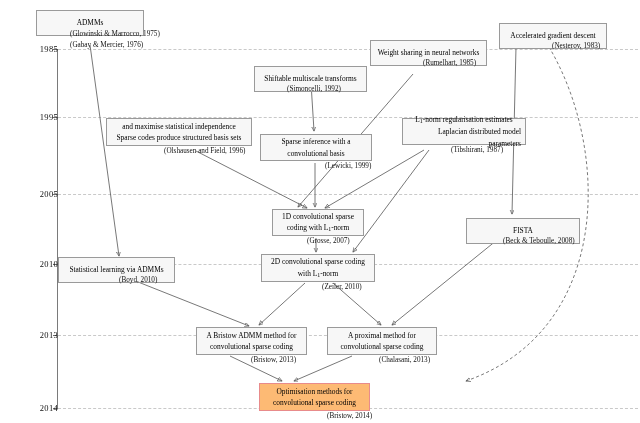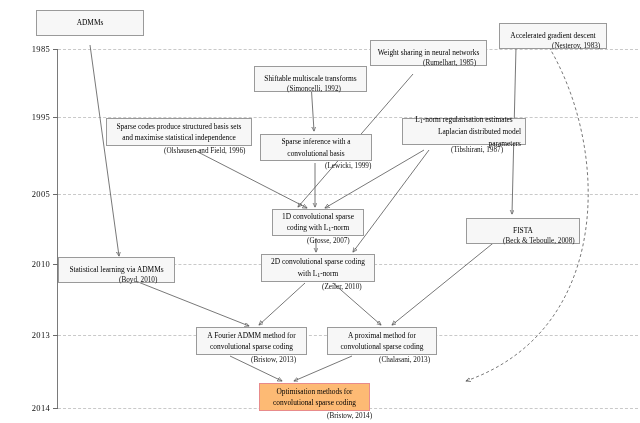--- a/index.html
+++ b/index.html
@@ -2,21 +2,21 @@
 <html><head>
 <meta charset="utf-8">
 <style>
   html,body{margin:0;padding:0;background:#ffffff;}
   body{font-family:"Liberation Serif", serif;}
   #canvas{position:relative;width:640px;height:423px;background:#ffffff;overflow:hidden;}
 
   
   .axis-line{position:absolute;left:57px;top:49px;width:1px;height:360px;background:#7a7a7a;}
   .axis-tick{position:absolute;width:5px;height:1px;background:#6a6a6a;left:53px;}
-  .axis-label{position:absolute;left:4px;width:46px;text-align:right;font-size:8.5px;color:#111;
+  .axis-label{position:absolute;left:12px;width:46px;text-align:right;font-size:8.5px;color:#111;
               font-family:"Liberation Serif", serif;letter-spacing:.3px;}
   .gridline{position:absolute;left:58px;right:2px;height:0;border-top:1px dashed #c9c9c9;}
 
   
   .node{position:absolute;box-sizing:border-box;border:1px solid #9a9a9a;background:#f7f7f7;
         display:flex;align-items:center;justify-content:center;text-align:right;
         font-size:7.4px;line-height:1.55;color:#000;padding:12px 4px;
         font-family:"Liberation Serif", serif;}
   .node.highlight{border:1.6px solid #e88b8b;background:#fdba74;}
   .cite{position:absolute;font-size:7.2px;color:#111;white-space:nowrap;
@@ -91,39 +91,43 @@
     <path d="M497,240 L392,325" marker-end="url(#ah)"></path>
 
     <path d="M230,356 L282,381" marker-end="url(#ah)"></path>
 
     <path d="M352,356 L294,381" marker-end="url(#ah)"></path>
   </svg>
 
   <div class="node" style="left:36px;top:10px;width:108px;height:18px;">
     <span>ADMMs</span>
   </div>
+  <div class="cite two" style="left:70px;top:29px;">
+    <div>(Glowinski &amp; Marrocco, 1975)</div>
+    <div>(Gabay &amp; Mercier, 1976)</div>
+  </div>
 
   <div class="node" style="left:254px;top:66px;width:113px;height:17px;">
     <span>Shiftable multiscale transforms</span>
   </div>
   <div class="cite" style="left:287px;top:85px;">(Simoncelli, 1992)</div>
 
   <div class="node" style="left:370px;top:40px;width:117px;height:17px;">
     <span>Weight sharing in neural networks</span>
   </div>
   <div class="cite" style="left:423px;top:59px;">(Rumelhart, 1985)</div>
 
   <div class="node" style="left:499px;top:23px;width:108px;height:17px;">
     <span>Accelerated gradient descent</span>
   </div>
   <div class="cite" style="left:552px;top:42px;">(Nesterov, 1983)</div>
 
   <div class="node" style="left:106px;top:118px;width:146px;height:28px;flex-direction:column;justify-content:center;">
+    <span>and maximise statistical independence</span>
     <span>Sparse codes produce structured basis sets</span>
-    <span>and maximise statistical independence</span>
   </div>
   <div class="cite" style="left:164px;top:147px;">(Olshausen and Field, 1996)</div>
 
   <div class="node" style="left:260px;top:134px;width:112px;height:27px;flex-direction:column;justify-content:center;">
     <span>Sparse inference with a</span>
     <span>convolutional basis</span>
   </div>
   <div class="cite" style="left:325px;top:162px;">(Lewicki, 1999)</div>
 
   <div class="node" style="left:402px;top:118px;width:124px;height:27px;flex-direction:column;justify-content:center;">
@@ -148,21 +152,21 @@
     <span>with L<span class="sub">1</span>-norm</span>
   </div>
   <div class="cite" style="left:322px;top:283px;">(Zeiler, 2010)</div>
 
   <div class="node" style="left:58px;top:257px;width:117px;height:18px;">
     <span>Statistical learning via ADMMs</span>
   </div>
   <div class="cite" style="left:119px;top:276px;">(Boyd, 2010)</div>
 
   <div class="node" style="left:196px;top:327px;width:111px;height:28px;flex-direction:column;justify-content:center;">
-    <span>A Fourier ADMM method for</span>
+    <span>A Bristow ADMM method for</span>
     <span>convolutional sparse coding</span>
   </div>
   <div class="cite" style="left:251px;top:356px;">(Bristow, 2013)</div>
 
   <div class="node" style="left:327px;top:327px;width:110px;height:28px;flex-direction:column;justify-content:center;">
     <span>A proximal method for</span>
     <span>convolutional sparse coding</span>
   </div>
   <div class="cite" style="left:379px;top:356px;">(Chalasani, 2013)</div>
 

